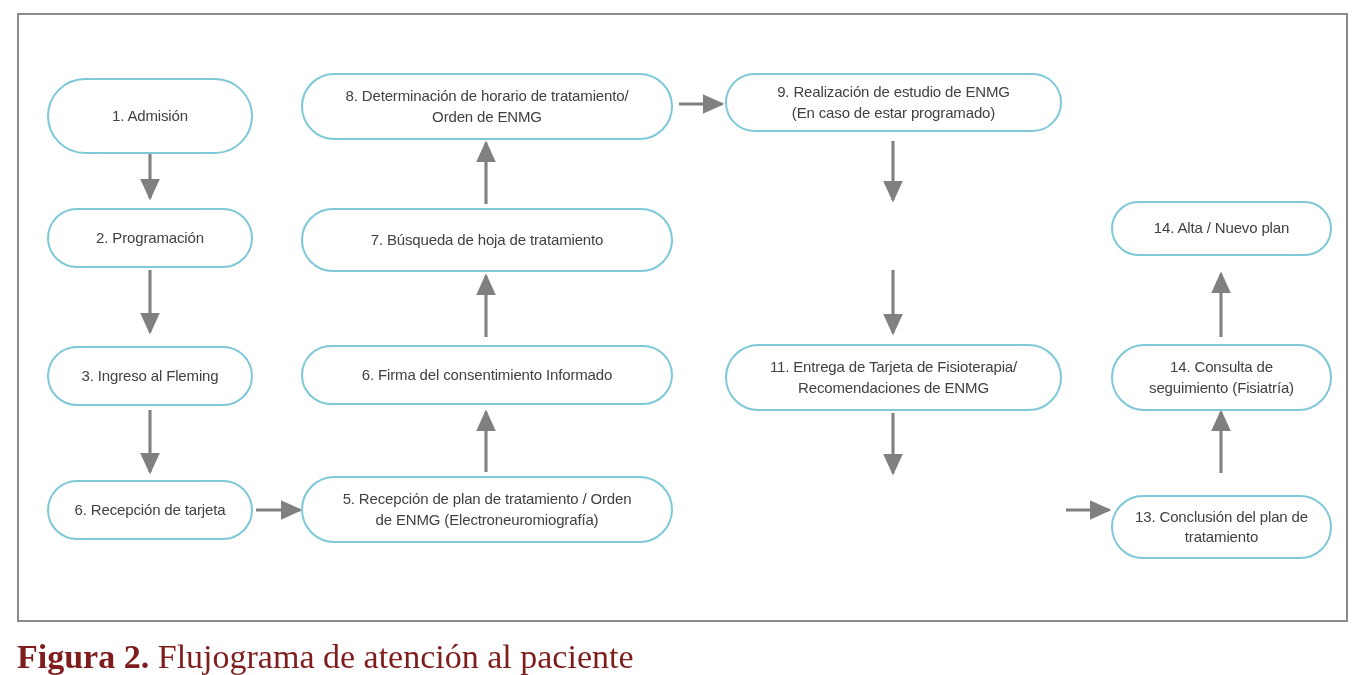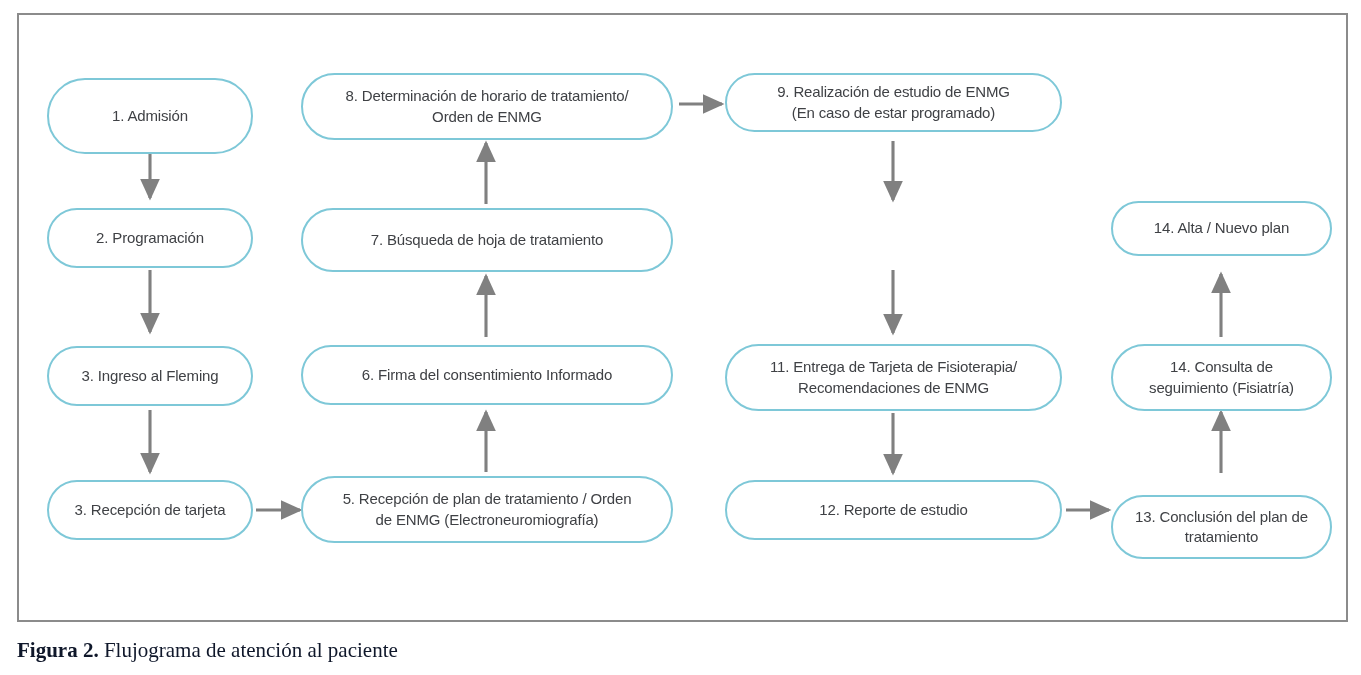--- a/index.html
+++ b/index.html
@@ -74,22 +74,22 @@
     white-space: pre-line;
   }
 
   
   .caption {
     position: absolute;
     left: 17px;
     top: 638px;
     width: 1200px;
     font-family: "Liberation Serif", serif;
-    font-size: 21px;
-    color: #0f172a;
+    font-size: 34px;
+    color: #7f1d1d;
     white-space: nowrap;
   }
   .caption .caption-strong {
     font-weight: bold;
   }
   .caption .caption-text {
     font-weight: normal;
   }
 </style>
 </head>
@@ -138,21 +138,21 @@
 
     <div class="node" style="left:47px;  top:208px; width:206px; height:60px;">
       <span class="node-label">2. Programación</span>
     </div>
 
     <div class="node" style="left:47px;  top:346px; width:206px; height:60px;">
       <span class="node-label">3. Ingreso al Fleming</span>
     </div>
 
     <div class="node" style="left:47px;  top:480px; width:206px; height:60px;">
-      <span class="node-label">3. Recepción de tarjeta</span>
+      <span class="node-label">6. Recepción de tarjeta</span>
     </div>
 
     <div class="node" style="left:301px; top:476px; width:372px; height:67px;">
       <span class="node-label">5. Recepción de plan de tratamiento / Orden
 de ENMG (Electroneuromiografía)</span>
     </div>
 
     <div class="node" style="left:301px; top:345px; width:372px; height:60px;">
       <span class="node-label">6. Firma del consentimiento Informado</span>
     </div>
@@ -170,23 +170,20 @@
       <span class="node-label">9. Realización de estudio de ENMG
 (En caso de estar programado)</span>
     </div>
 
 
     <div class="node" style="left:725px; top:344px; width:337px; height:67px;">
       <span class="node-label">11. Entrega de Tarjeta de Fisioterapia/
 Recomendaciones de ENMG</span>
     </div>
 
-    <div class="node" style="left:725px; top:480px; width:337px; height:60px;">
-      <span class="node-label">12. Reporte de estudio</span>
-    </div>
 
     <div class="node" style="left:1111px; top:478px; width:221px; height:64px;margin-top:17px;">
       <span class="node-label">13. Conclusión del plan de
 tratamiento</span>
     </div>
 
     <div class="node" style="left:1111px; top:344px; width:221px; height:67px;">
       <span class="node-label">14. Consulta de
 seguimiento (Fisiatría)</span>
     </div>

